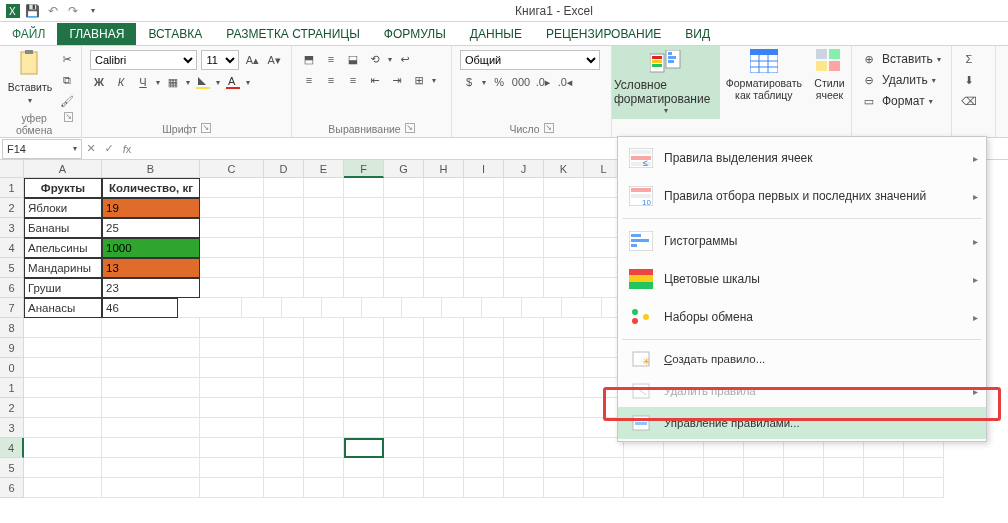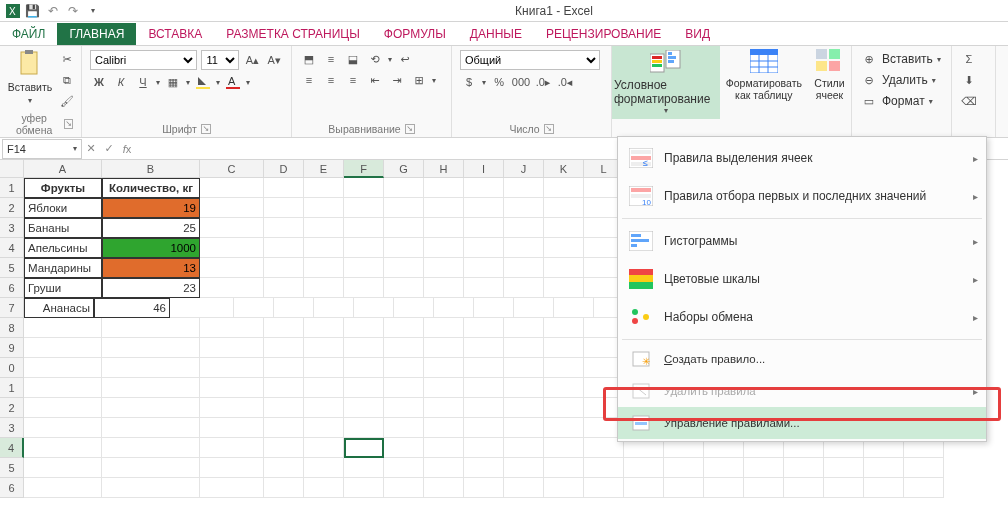--- a/index.html
+++ b/index.html
@@ -6,29 +6,29 @@
   body { width: 1008px; height: 523px; background: #fff; overflow: hidden; font-size: 12px; color: #333; position: relative; }
 
   
   .title-bar { height: 22px; background: #fff; display: flex; align-items: center; border-bottom: 1px solid #d4d4d4; }
   .qat { display: flex; align-items: center; gap: 6px; padding-left: 6px; }
   .qat-ico { width: 14px; height: 14px; display: inline-flex; align-items: center; justify-content: center; color: #888; }
   .title-center { flex: 1; text-align: center; font-size: 12px; color: #444; }
 
   
   .tabs { height: 24px; background: #fff; display: flex; align-items: flex-end; border-bottom: 1px solid #d4d4d4; }
-  .tab { padding: 4px 12px; font-size: 12px; color: #be185d; text-transform: uppercase; cursor: pointer; }
+  .tab { padding: 4px 12px; font-size: 12px; color: #14532d; text-transform: uppercase; cursor: pointer; }
   .tab.active { background: #217346; color: #fff; }
   .tab.file { background: #fff; color: #217346; }
 
   
   .ribbon { height: 92px; background: #f9f9f9; border-bottom: 1px solid #d4d4d4; display: flex; }
   .group { border-right: 1px solid #e0e0e0; padding: 4px 8px 0 8px; display: flex; flex-direction: column; justify-content: space-between; }
   .group-body { display: flex; gap: 6px; align-items: flex-start; }
-  .group-label { font-size: 10.5px; color: #777; text-align: center; padding: 2px 0; display: flex; justify-content: center; align-items: center; gap: 4px; }
+  .group-label { font-size: 10.5px; color: #777; text-align: center; padding: 2px 0; display: flex; justify-content: center; gap: 4px; }
   .dlauncher { width: 10px; height: 10px; border: 1px solid #aaa; font-size: 8px; line-height: 8px; text-align: center; color: #888; }
 
   .vbtn { display: flex; flex-direction: column; align-items: center; width: 44px; cursor: pointer; gap: 2px; }
   .vbtn .ic { width: 30px; height: 30px; display: flex; align-items: center; justify-content: center; }
   .vbtn .lbl { font-size: 10.5px; text-align: center; line-height: 1.1; }
 
   .stack { display: flex; flex-direction: column; gap: 3px; }
   .hrow { display: flex; gap: 4px; align-items: center; }
   .sbtn { width: 18px; height: 18px; display: flex; align-items: center; justify-content: center; color: #555; cursor: pointer; font-size: 11px; border: 1px solid transparent; }
 
@@ -48,21 +48,21 @@
   .colhead, .rowhead { background: #f3f3f3; border-right: 1px solid #d9d9d9; border-bottom: 1px solid #d9d9d9; font-size: 11px; color: #555; text-align: center; }
   .colhead { height: 18px; line-height: 18px; }
   .colhead.sel { background: #d8eadb; border-bottom: 2px solid #217346; }
   .rowhead { width: 24px; height: 20px; line-height: 20px; }
   .rowhead.sel { background: #d8eadb; border-right: 2px solid #217346; }
   .corner { position: absolute; left:0; top:0; width:24px; height:18px; background:#f3f3f3; border-right:1px solid #d9d9d9; border-bottom:1px solid #d9d9d9; }
   .rows { position: absolute; left: 0; top: 18px; }
   .row { display: flex; }
   .cell { border-right: 1px solid #e4e4e4; border-bottom: 1px solid #e4e4e4; height: 20px; line-height: 19px; font-size: 11.5px; padding: 0 3px; overflow: hidden; white-space: nowrap; }
   .hdr-cell { font-weight: bold; text-align: center; }
-  .cell.center { text-align: right; }
+  .cell.center { text-align: left; }
   .active-cell { outline: 2px solid #1d6f42; outline-offset: -2px; }
 
   
   .cf-menu { position: absolute; top: 136px; left: 617px; width: 370px; background: #fcfcfc; border: 1px solid #c8c8c8; box-shadow: 2px 2px 6px rgba(0,0,0,.18); z-index: 50; padding: 2px 0; }
   .mi { display: flex; align-items: center; gap: 10px; padding: 8px 10px; font-size: 12px; color: #333; cursor: pointer; position: relative; }
   .mi.sub::after { content: "▸"; position: absolute; right: 8px; color: #777; font-size: 10px; }
   .mi .mi-ico { width: 26px; height: 22px; display: flex; align-items: center; justify-content: center; }
   .mi.hl { background: #cdebd7; }
   .sep { height: 1px; background: #e0e0e0; margin: 3px 4px; }
   .mi.small { padding: 5px 10px; font-size: 11.5px; }
@@ -456,21 +456,21 @@
         <div class="cell" style="width: 40px;"></div>
         <div class="cell" style="width: 40px;"></div>
         <div class="cell" style="width: 40px;"></div>
         <div class="cell" style="width: 40px;"></div>
         <div class="cell" style="width: 40px;"></div>
         <div class="cell" style="width: 40px;"></div>
         <div class="cell" style="width: 40px;"></div>
       </div>
       <div class="row">
         <div class="rowhead">7</div>
-        <div class="cell" style="width: 70px; border: 1px solid rgb(51, 51, 51); text-align: right;">Ананасы</div>
+        <div class="cell" style="width: 78px; border: 1px solid rgb(51, 51, 51);">Ананасы</div>
         <div class="cell center" style="width: 76px; border: 1px solid rgb(51, 51, 51);">46</div>
         <div class="cell" style="width: 64px;"></div>
         <div class="cell" style="width: 40px;"></div>
         <div class="cell" style="width: 40px;"></div>
         <div class="cell" style="width: 40px;"></div>
         <div class="cell" style="width: 40px;"></div>
         <div class="cell" style="width: 40px;"></div>
         <div class="cell" style="width: 40px;"></div>
         <div class="cell" style="width: 40px;"></div>
         <div class="cell" style="width: 40px;"></div>

